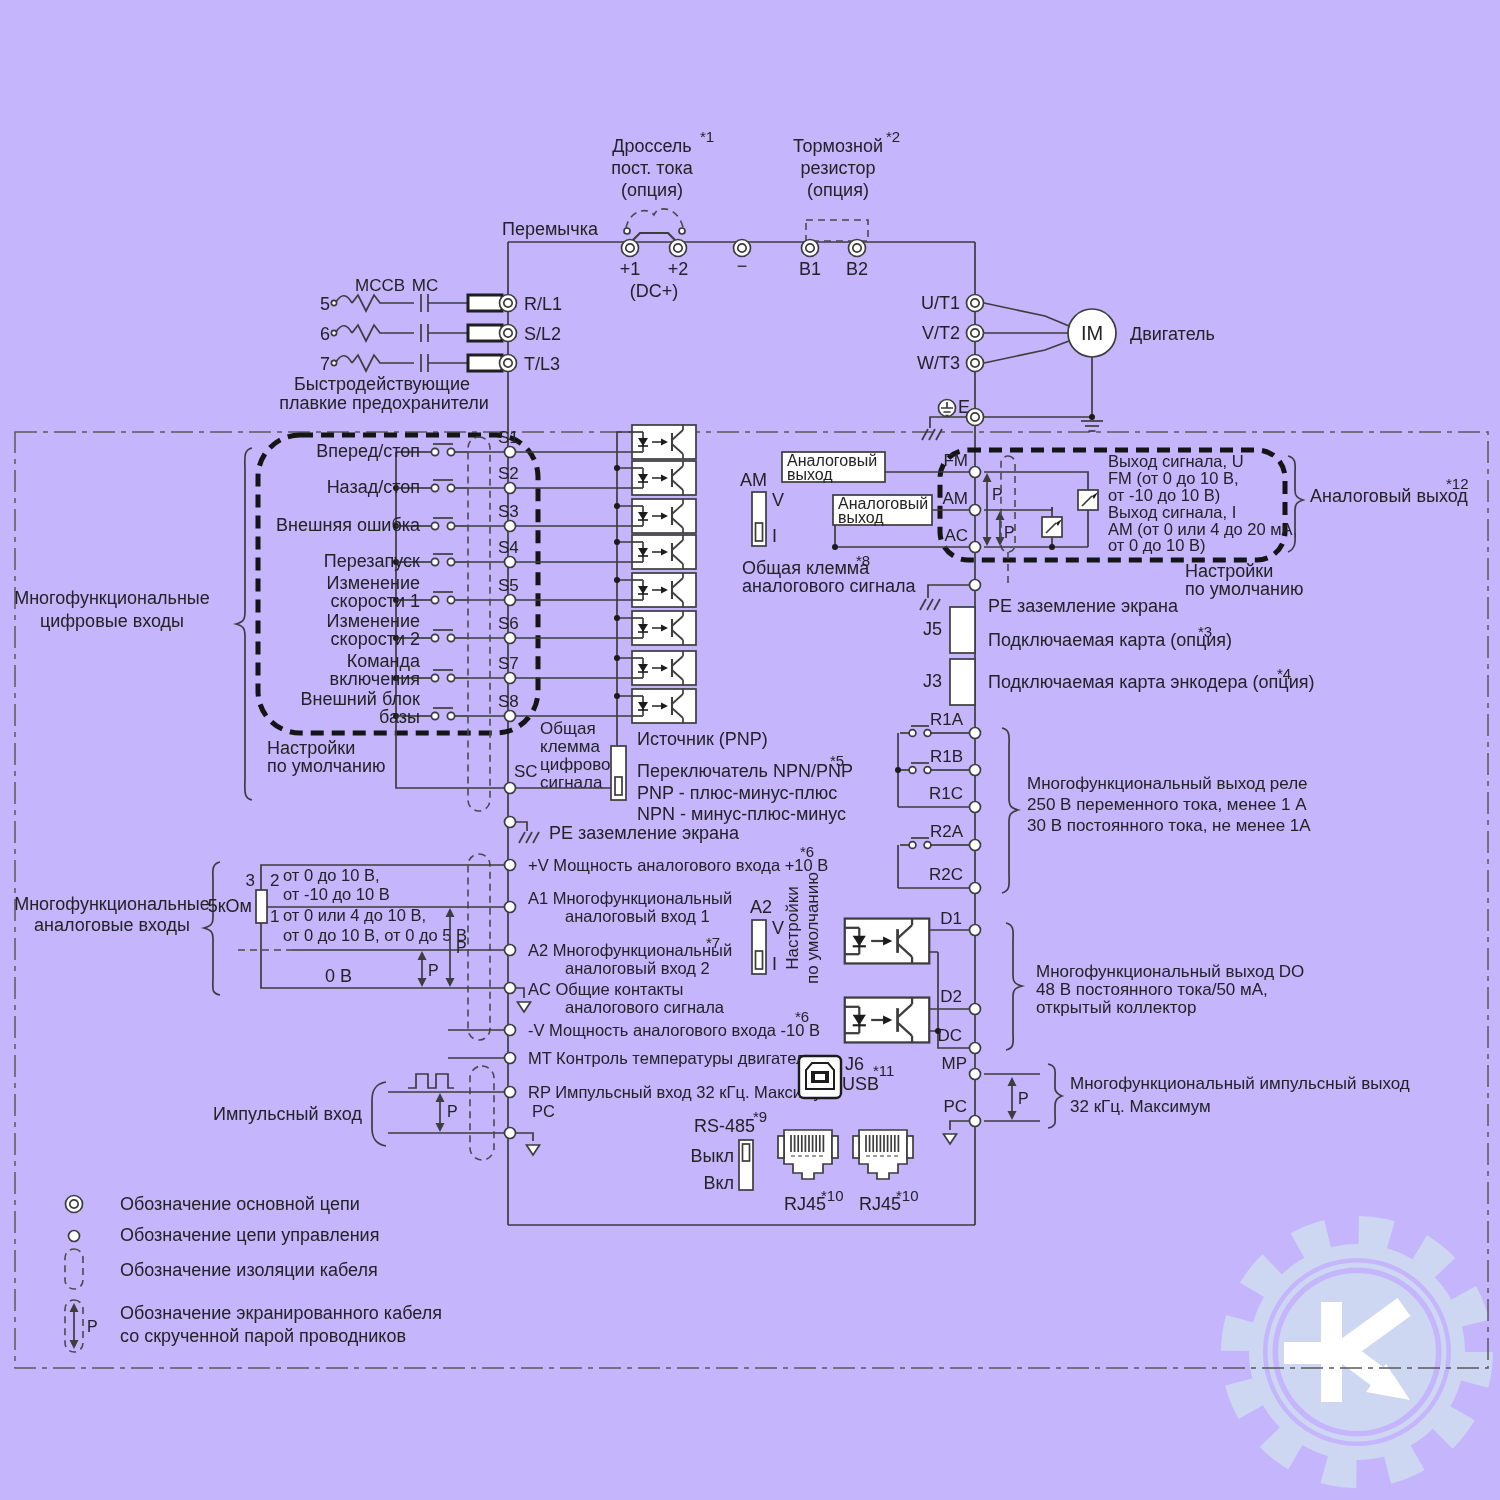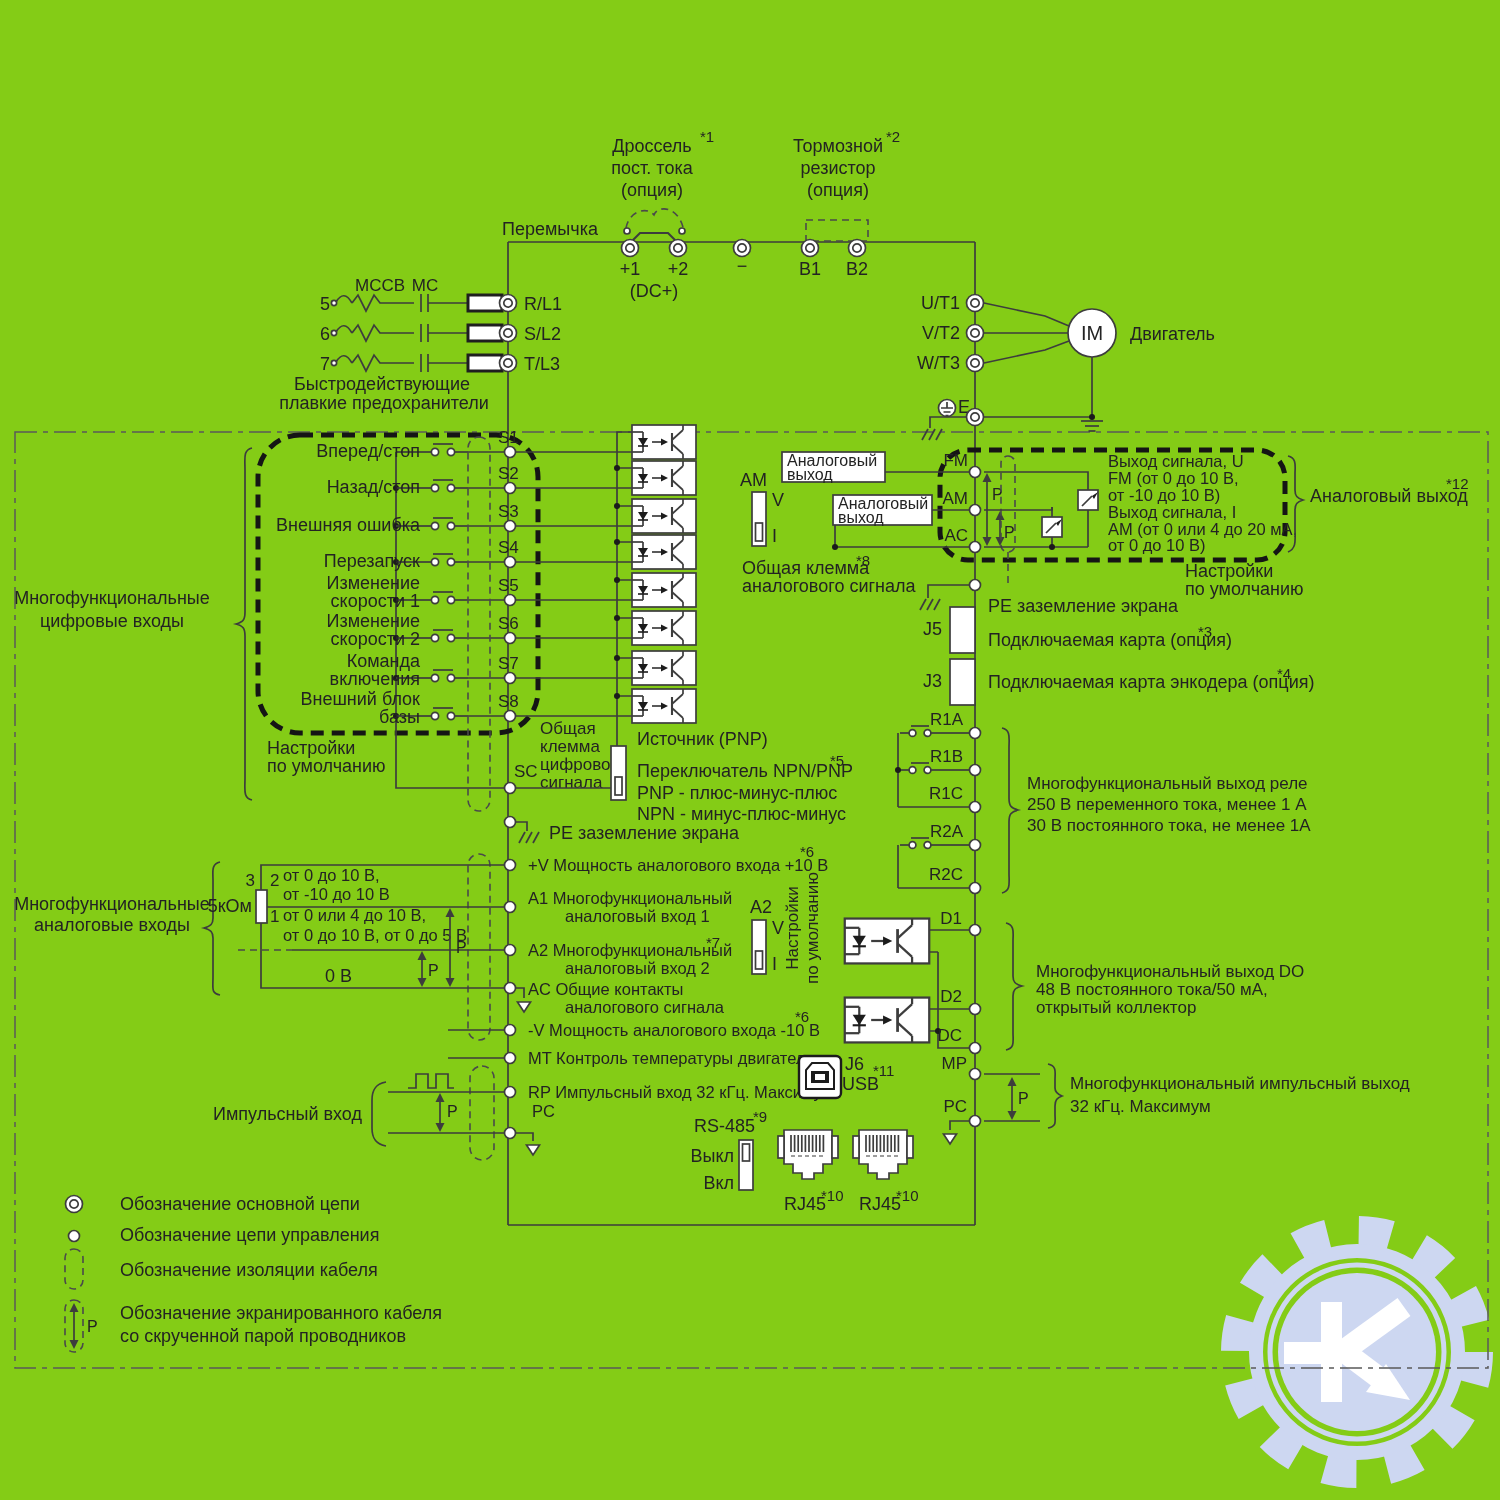--- a/index.html
+++ b/index.html
@@ -1,16 +1,16 @@
 <!DOCTYPE html>
 <html><head>
 <meta charset="utf-8">
 <style>
   html,body{margin:0;padding:0;background:#fff;}
-  .stage{width:1500px;height:1500px;position:relative;background:#84cc16;}
+  .stage{width:1500px;height:1500px;position:relative;background:#c4b5fd;}
   svg{display:block;}
   text{font-family:"Liberation Sans","DejaVu Sans",sans-serif;fill:#232323;font-size:18px;}
   .s17{font-size:17px}.s165{font-size:16.5px}.s16{font-size:16px}.s20{font-size:20px}
   .nt{font-size:15px}
   .p16{font-size:16px}
   .mid{text-anchor:middle}.end{text-anchor:end}
   .w{stroke:#3d3d3d;stroke-width:1.7;fill:none}
   .w2{stroke:#3d3d3d;stroke-width:2.1;fill:none}
   .wd{stroke:#4a4a4a;stroke-width:1.6;fill:none;stroke-dasharray:7 5}
   .thk{stroke:#151515;stroke-width:5;fill:none;stroke-dasharray:13 8}

